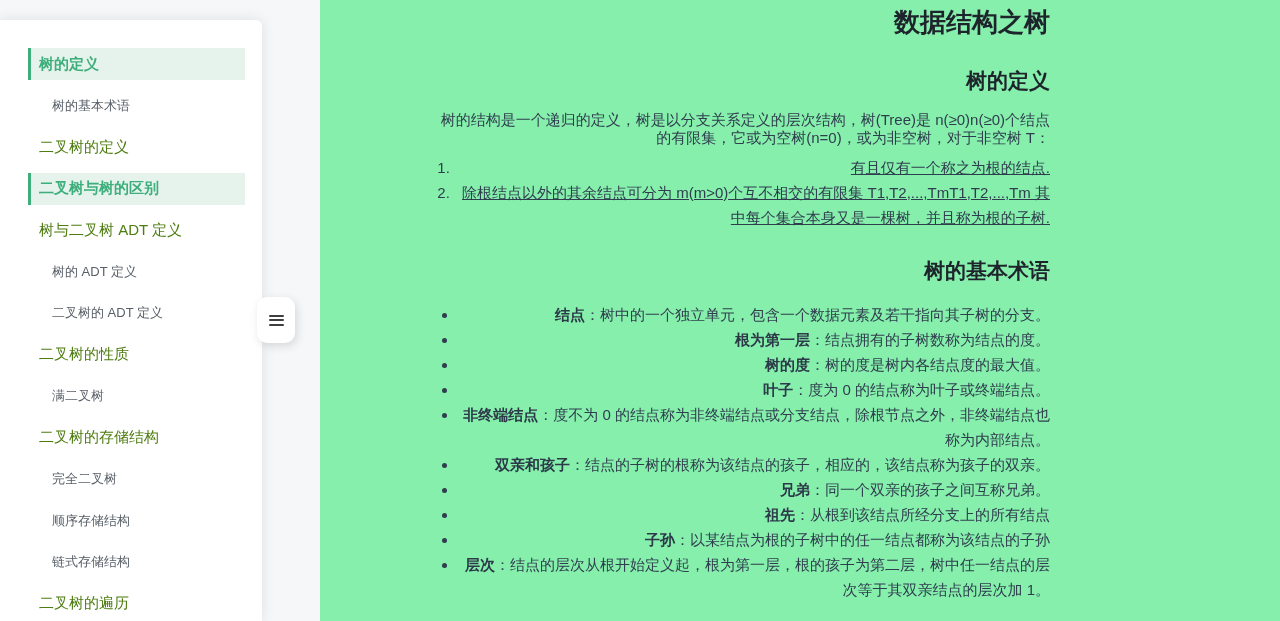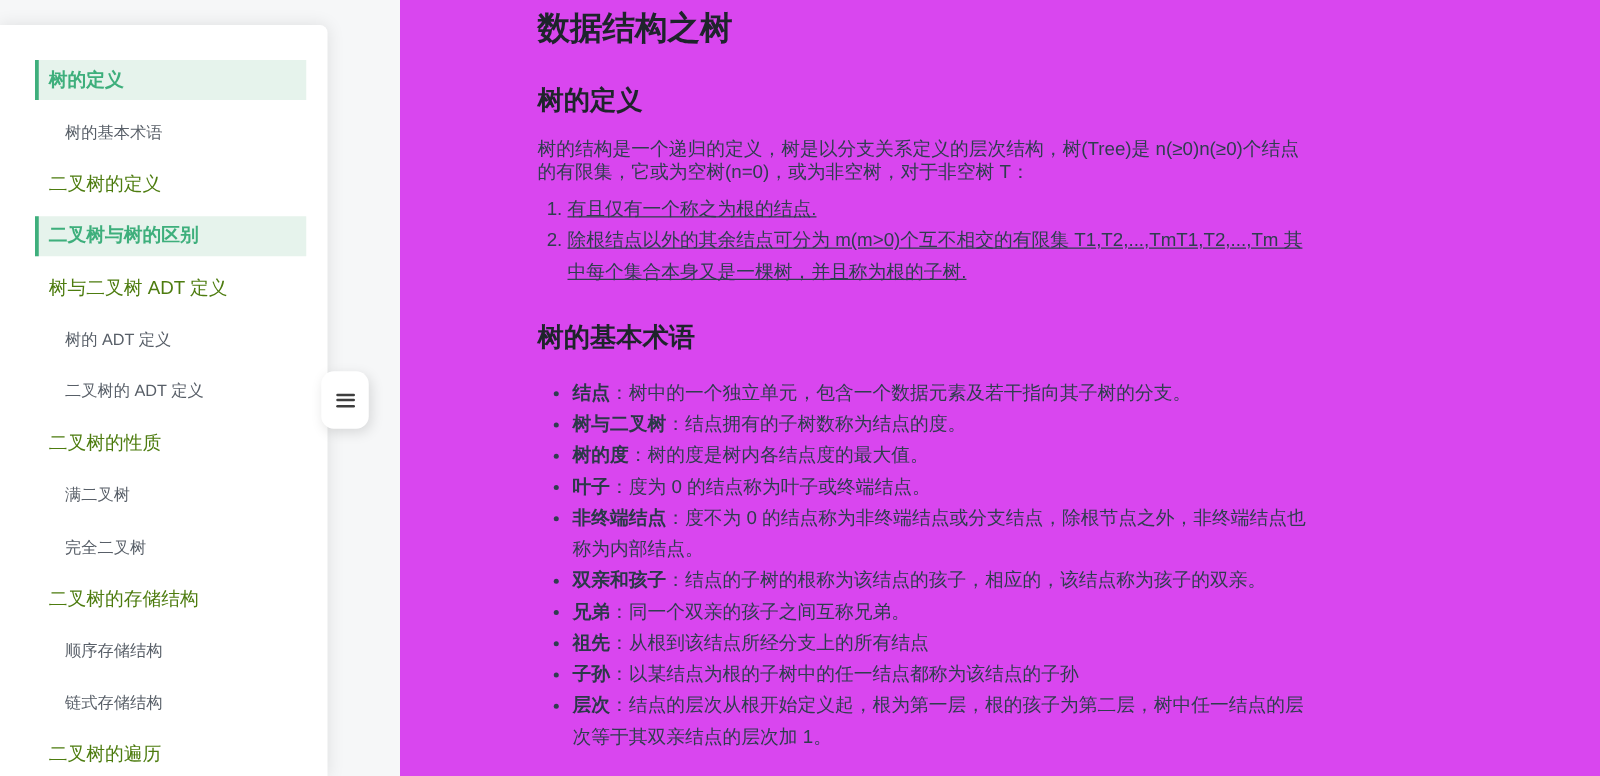--- a/index.html
+++ b/index.html
@@ -13,21 +13,22 @@
   body{
     background:#f6f7f8;
     font-family:"Liberation Sans","DejaVu Sans",sans-serif;
     color:var(--body-text);
   }
   .app{position:relative;width:1280px;height:621px;}
 
   
   .content-bg{
     position:absolute;left:320px;top:0;right:0;bottom:0;
-    background:#d946ef;
+    background:#86efac;
+    text-align:right;
   }
   .doc{
     padding:4px 0 0 110px;
     width:730px;
   }
   h1{
     margin:0;
     font-size:26px;line-height:36px;
     font-weight:700;color:var(--heading);
   }
@@ -115,21 +116,21 @@
       <h2>树的定义</h2>
       <p>树的结构是一个递归的定义，树是以分支关系定义的层次结构，树(Tree)是 n(≥0)n(≥0)个结点的有限集，它或为空树(n=0)，或为非空树，对于非空树 T：</p>
       <ol class="def-list">
           <li>有且仅有一个称之为根的结点.</li>
           <li>除根结点以外的其余结点可分为 m(m&gt;0)个互不相交的有限集 T1,T2,...,TmT1,T2,...,Tm 其中每个集合本身又是一棵树，并且称为根的子树.</li>
         </ol>
 
       <h2>树的基本术语</h2>
       <ul class="terms">
           <li><strong>结点</strong>：树中的一个独立单元，包含一个数据元素及若干指向其子树的分支。</li>
-          <li><strong>树与二叉树</strong>：结点拥有的子树数称为结点的度。</li>
+          <li><strong>根为第一层</strong>：结点拥有的子树数称为结点的度。</li>
           <li><strong>树的度</strong>：树的度是树内各结点度的最大值。</li>
           <li><strong>叶子</strong>：度为 0 的结点称为叶子或终端结点。</li>
           <li><strong>非终端结点</strong>：度不为 0 的结点称为非终端结点或分支结点，除根节点之外，非终端结点也称为内部结点。</li>
           <li><strong>双亲和孩子</strong>：结点的子树的根称为该结点的孩子，相应的，该结点称为孩子的双亲。</li>
           <li><strong>兄弟</strong>：同一个双亲的孩子之间互称兄弟。</li>
           <li><strong>祖先</strong>：从根到该结点所经分支上的所有结点</li>
           <li><strong>子孙</strong>：以某结点为根的子树中的任一结点都称为该结点的子孙</li>
           <li><strong>层次</strong>：结点的层次从根开始定义起，根为第一层，根的孩子为第二层，树中任一结点的层次等于其双亲结点的层次加 1。</li>
         </ul>
     </main>
@@ -139,22 +140,22 @@
     <nav class="nav">
         <a class="nav-item level1 active">树的定义</a>
         <a class="nav-item level2">树的基本术语</a>
         <a class="nav-item level1">二叉树的定义</a>
         <a class="nav-item level1 active">二叉树与树的区别</a>
         <a class="nav-item level1">树与二叉树 ADT 定义</a>
         <a class="nav-item level2">树的 ADT 定义</a>
         <a class="nav-item level2">二叉树的 ADT 定义</a>
         <a class="nav-item level1">二叉树的性质</a>
         <a class="nav-item level2">满二叉树</a>
+        <a class="nav-item level1">二叉树的存储结构</a>
         <a class="nav-item level2">完全二叉树</a>
-        <a class="nav-item level1">二叉树的存储结构</a>
         <a class="nav-item level2">顺序存储结构</a>
         <a class="nav-item level2">链式存储结构</a>
         <a class="nav-item level1">二叉树的遍历</a>
       </nav>
   </aside>
 
   <button class="toggle">
     <span class="hamburger">
       <span class="bar"></span>
         <span class="bar"></span>

